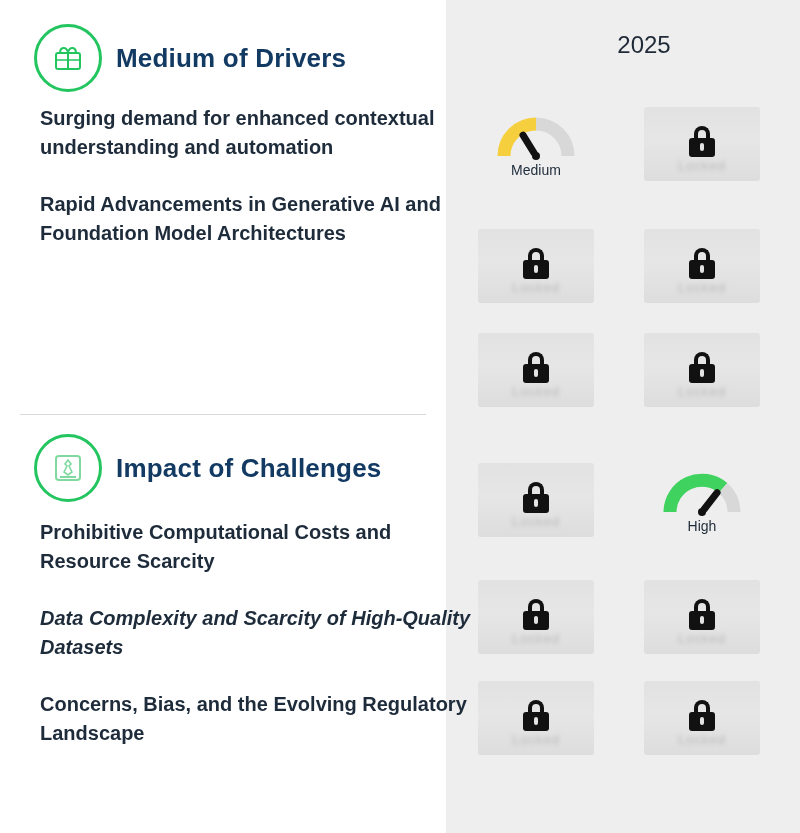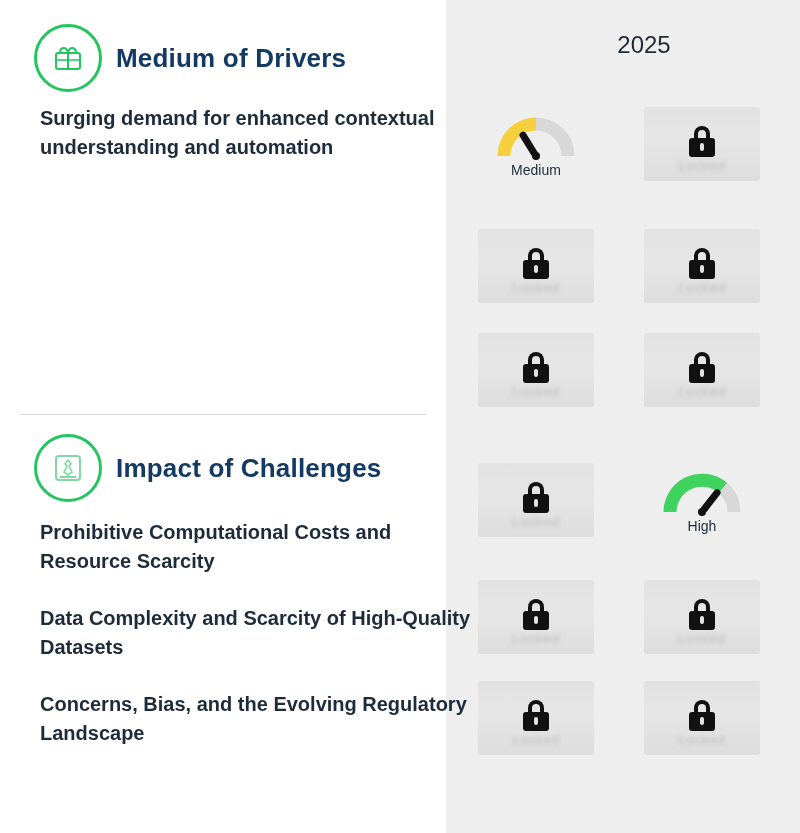--- a/index.html
+++ b/index.html
@@ -193,38 +193,39 @@
         <path d="M9 12 C9 6, 15 5, 17 11" fill="none" stroke="#22c55e" stroke-width="2"></path>
         <path d="M25 12 C25 6, 19 5, 17 11" fill="none" stroke="#22c55e" stroke-width="2"></path>
         <line x1="5" y1="19" x2="29" y2="19" stroke="#22c55e" stroke-width="1.5"></line>
       </svg>
     </div>
     <div class="sec-title">Medium of Drivers</div>
   </div>
 
   <div class="bullets" style="position:absolute; left:0; top:104px; width:440px;">
     <div class="bullet">Surging demand for enhanced contextual understanding and automation</div>
+    <div class="bullet" style="margin-top:28px;">Rapid Advancements in Generative AI and Foundation Model Architectures</div>
   </div>
 
   <div class="divider" style="top:414px;"></div>
 
   <div class="section-header" style="position:absolute; left:0; top:434px;">
     <div class="sec-icon">
       <svg width="34" height="34" viewBox="0 0 34 34" aria-hidden="true">
         <rect x="5" y="5" width="24" height="24" rx="3" fill="none" stroke="#7fd9a0" stroke-width="2"></rect>
         <path d="M17 9 l3 4 -2 2 3 6 -4 3 -4 -3 3 -6 -2 -2 z" fill="none" stroke="#7fd9a0" stroke-width="1.6"></path>
         <line x1="9" y1="26" x2="25" y2="26" stroke="#7fd9a0" stroke-width="2"></line>
       </svg>
     </div>
     <div class="sec-title">Impact of Challenges</div>
   </div>
 
   <div class="bullets" style="position:absolute; left:0; top:518px; width:440px;">
     <div class="bullet">Prohibitive Computational Costs and Resource Scarcity</div>
-    <div class="bullet" style="margin-top:28px;">Data Complexity and Scarcity of High-Quality Datasets</div>
+    <div class="bullet" style="margin-top:28px;font-style:italic;">Data Complexity and Scarcity of High-Quality Datasets</div>
     <div class="bullet" style="margin-top:28px;">Concerns, Bias, and the Evolving Regulatory Landscape</div>
   </div>
 
   <div class="cell" style="left:476px; top:106px;">
     <div class="gauge-wrap">
       <svg width="78" height="46" viewBox="0 0 78 46" aria-hidden="true">
         <path d="M7 42 A32 32 0 0 1 39 10" fill="none" stroke="#f5cf3d" stroke-width="13" stroke-linecap="butt"></path>
         <path d="M39 10 A32 32 0 0 1 71 42" fill="none" stroke="#d8d8d8" stroke-width="13" stroke-linecap="butt"></path>
         <g transform="rotate(-32 39 42)">
           <rect x="35.5" y="14" width="7" height="28" rx="3.5" fill="#111111"></rect>

